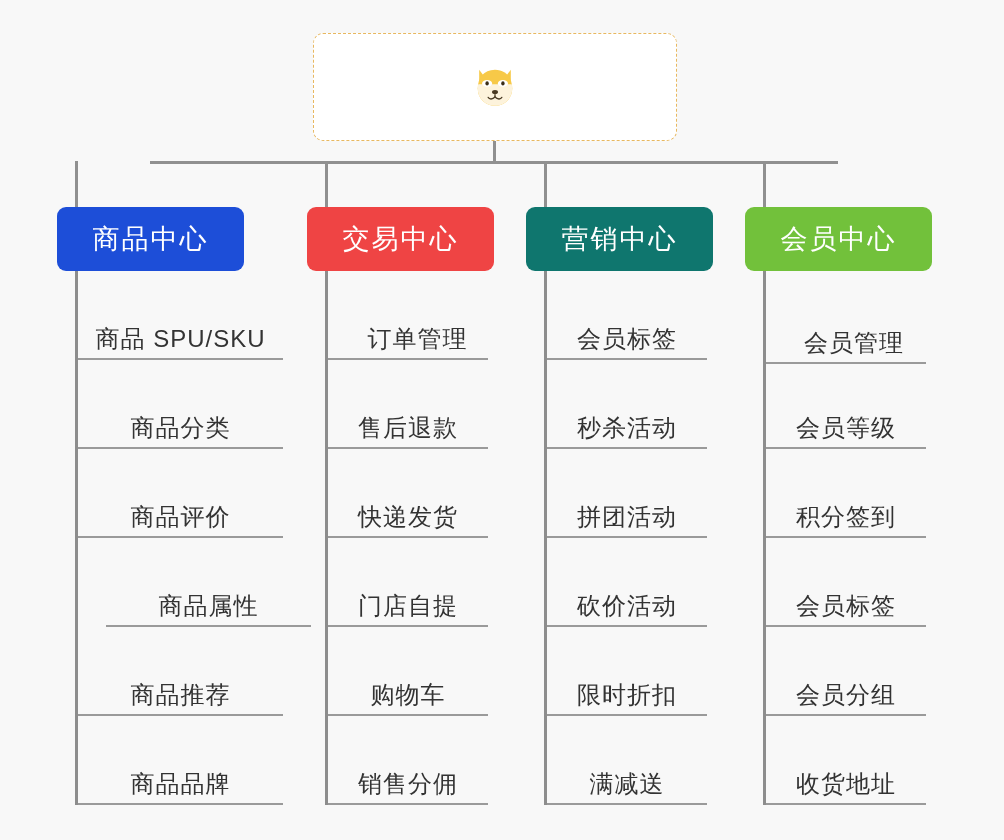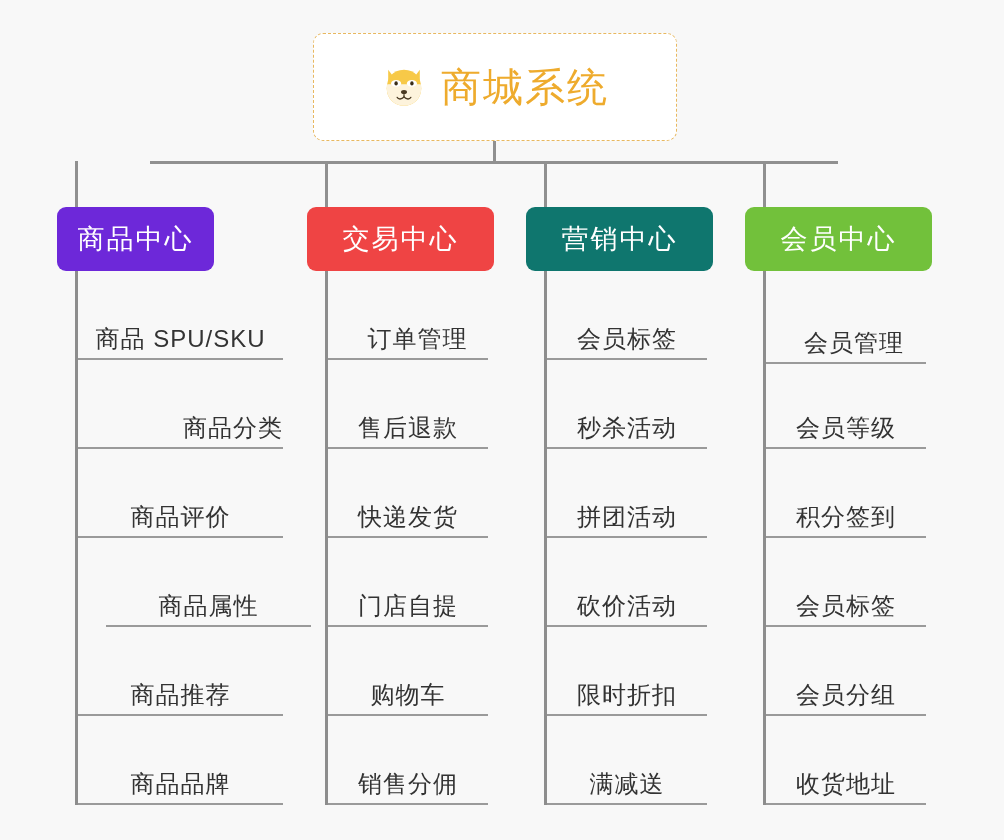--- a/index.html
+++ b/index.html
@@ -132,37 +132,36 @@
       <path d="M32 58 C19 58 8 48 8 34 C8 32 8.2 30 8.6 28 L55.4 28 C55.8 30 56 32 56 34 C56 48 45 58 32 58 Z" fill="#fdf3dc"></path>
       <ellipse cx="21" cy="27" rx="7" ry="4.6" fill="#ffffff"></ellipse>
       <ellipse cx="43" cy="27" rx="7" ry="4.6" fill="#ffffff"></ellipse>
       <ellipse cx="21" cy="27" rx="2.4" ry="2.9" fill="#3a2d18"></ellipse>
       <ellipse cx="43" cy="27" rx="2.4" ry="2.9" fill="#3a2d18"></ellipse>
       <ellipse cx="32" cy="39" rx="4.2" ry="3" fill="#4a3a22"></ellipse>
       <path d="M32 42 L32 46" stroke="#4a3a22" stroke-width="1.8" fill="none"></path>
       <path d="M32 46 C28 50 24 49 22.5 46.5" stroke="#4a3a22" stroke-width="1.8" fill="none" stroke-linecap="round"></path>
       <path d="M32 46 C36 50 40 49 41.5 46.5" stroke="#4a3a22" stroke-width="1.8" fill="none" stroke-linecap="round"></path>
     </svg>
-    <span class="root-title">商城系统</span>
   </div>
 
   <div class="conn conn-v-root"></div>
   <div class="conn conn-h-bus"></div>
 
   <div id="branch-layer">
       <div class="conn conn-drop" style="left: 75px; background: rgb(144, 144, 144);"></div>
-      <div class="cat-box" style="left: 57px; width: 157px; background: #6d28d9;">
+      <div class="cat-box" style="left: 57px; width: 187px; background: #1d4ed8;">
         <span>商品中心</span>
       </div>
       <div class="column" style="left: 75px;">
         <div class="spine" style="height: 534px;"></div>
         <div class="leaf" style="top: 0px; width: 205px;">
           <span class="leaf-label">商品 SPU/SKU</span>
         </div>
-        <div class="leaf" style="top: 89px; width: 205px; justify-content: flex-end;">
+        <div class="leaf" style="top: 89px; width: 205px;">
           <span class="leaf-label">商品分类</span>
         </div>
         <div class="leaf" style="top: 178px; width: 205px;">
           <span class="leaf-label">商品评价</span>
         </div>
         <div class="leaf" style="top: 267px; width: 205px; margin-left: 28px;">
           <span class="leaf-label">商品属性</span>
         </div>
         <div class="leaf" style="top: 356px; width: 205px;">
           <span class="leaf-label">商品推荐</span>

